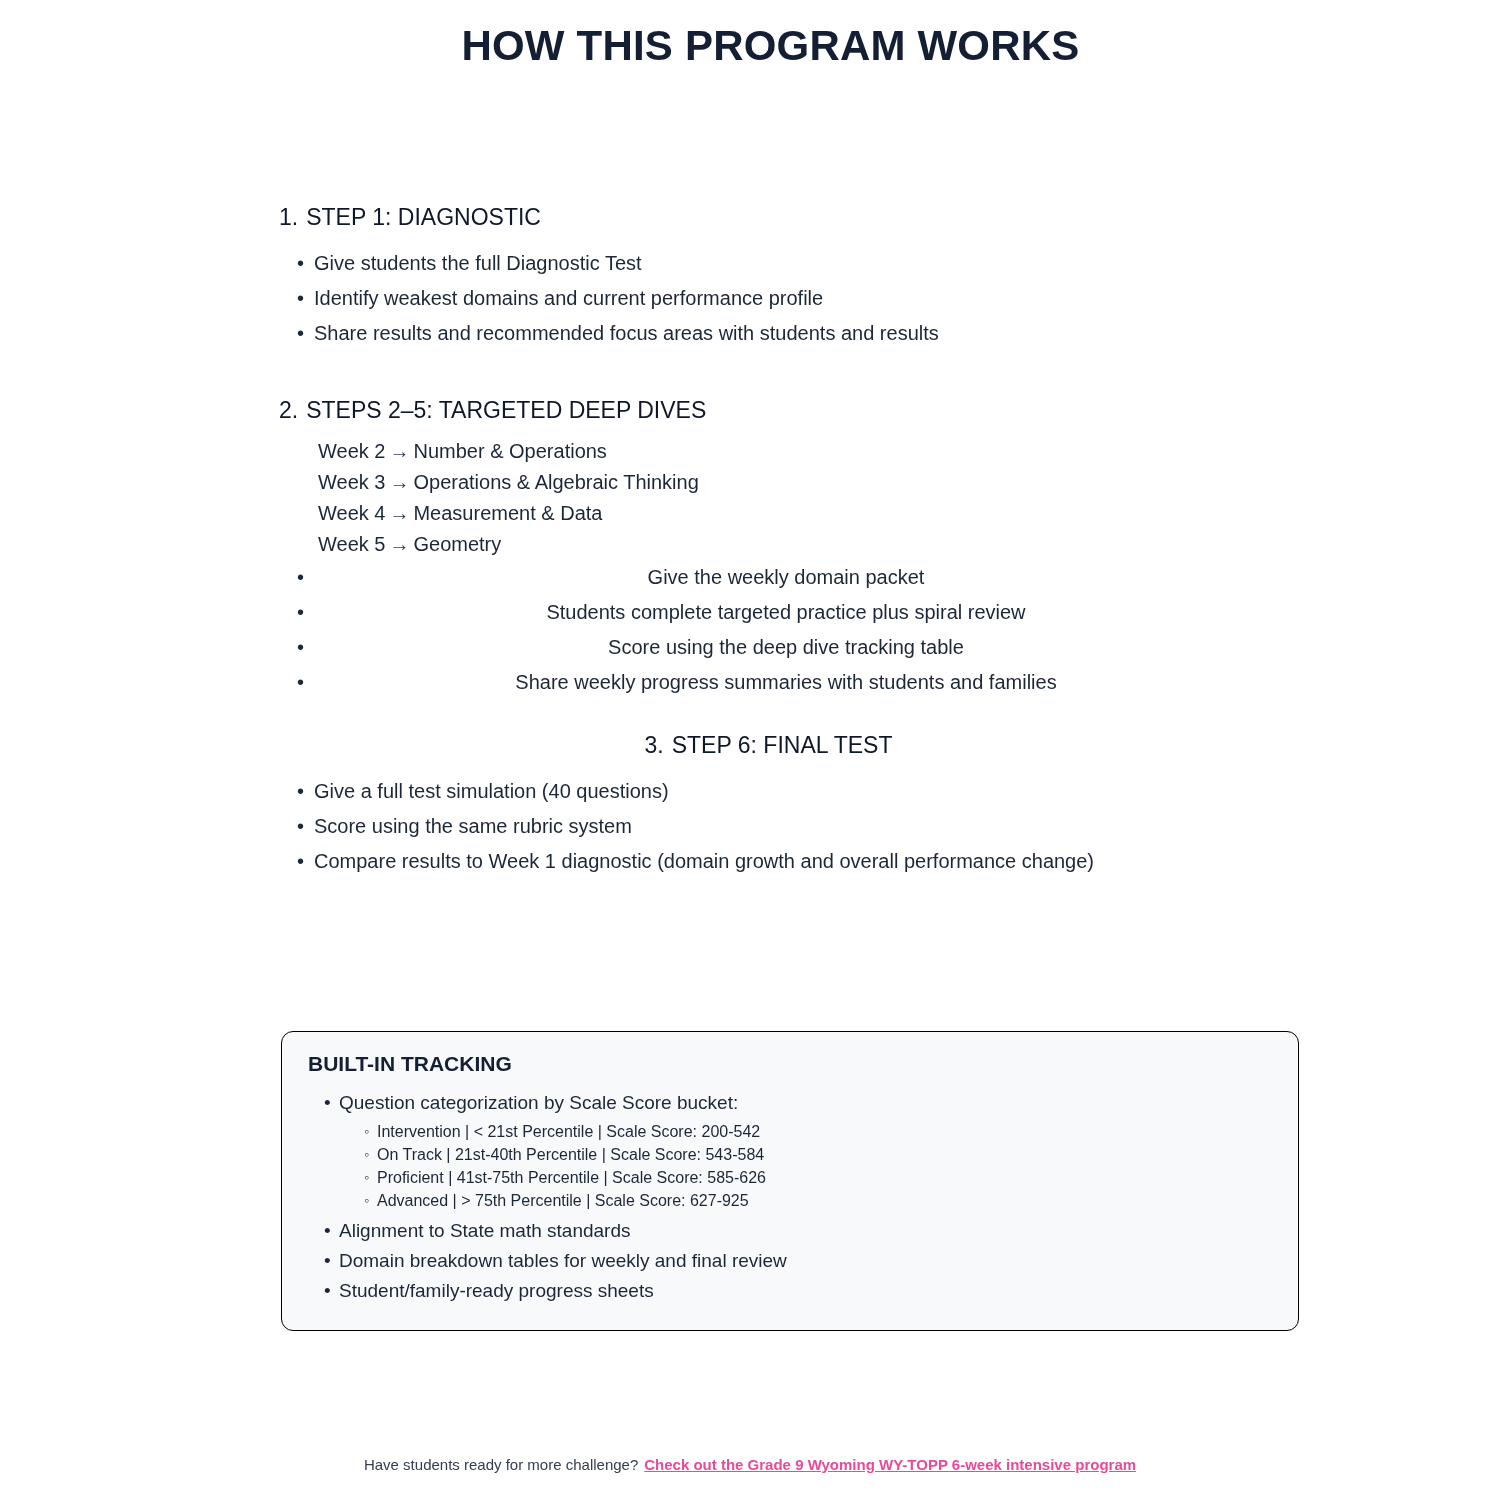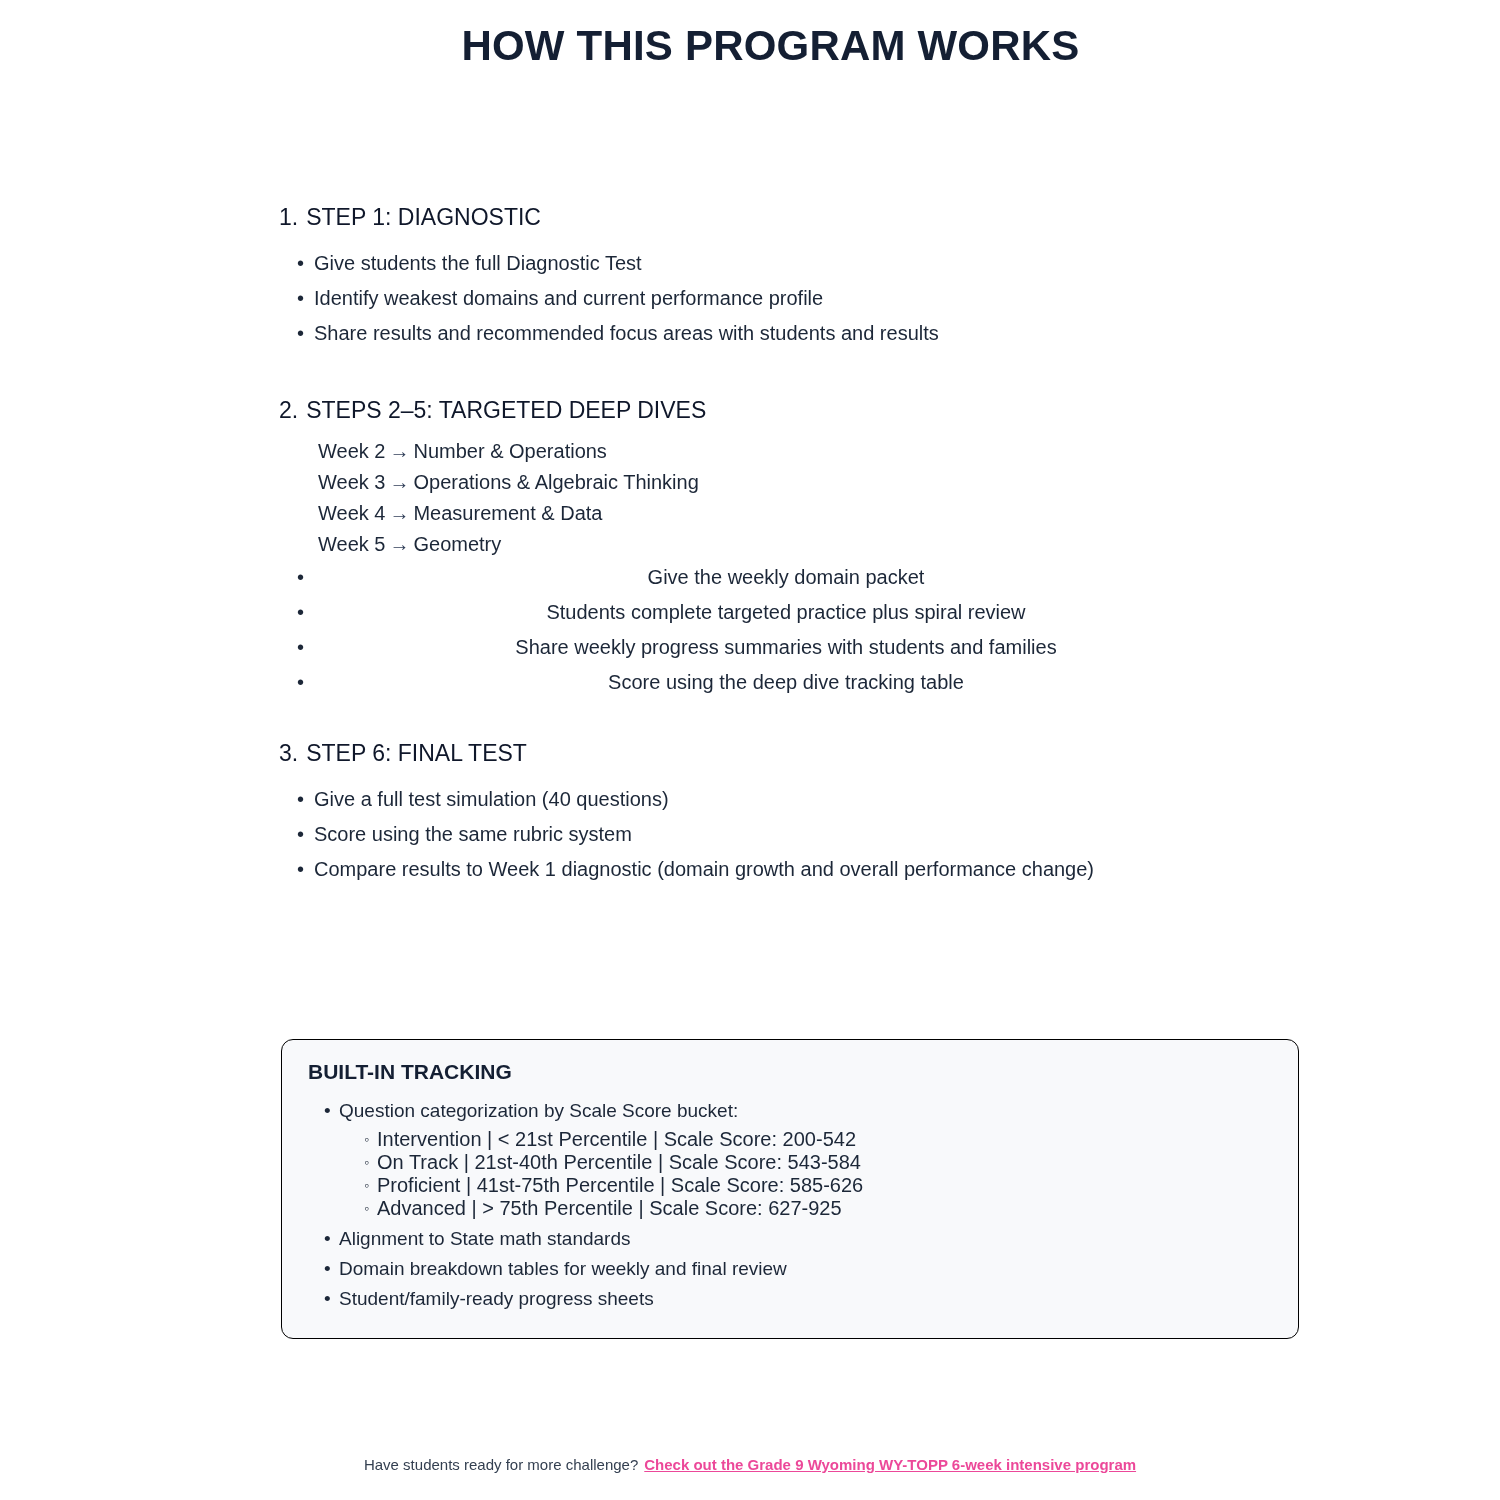--- a/index.html
+++ b/index.html
@@ -28,21 +28,21 @@
   }
   .section-heading {
     font-size: 23px;
     font-weight: 400;
     color: #0f172a;
     line-height: 1.2;
   }
   .section-heading .sec-num { margin-right: 8px; }
   .sec-1 { margin-top: 134px; }
   .sec-2 { margin-top: 46px; }
-  .sec-3 { margin-top: 40px; }
+  .sec-3 { margin-top: 32px; text-align: center; }
   ul.bullets {
     list-style: none;
     margin-top: 14px;
     padding-left: 18px;
   }
   ul.bullets > li {
     position: relative;
     font-size: 20px;
     line-height: 35px;
     padding-left: 17px;
@@ -94,21 +94,21 @@
     left: 0;
     top: 0;
   }
   ul.sub-list {
     list-style: none;
     padding-left: 25px;
     margin: 2px 0 4px 0;
   }
   ul.sub-list > li {
     position: relative;
-    font-size: 20px;
+    font-size: 16px;
     line-height: 23px;
     padding-left: 13px;
   }
   ul.sub-list > li::before {
     content: "\25E6";
     position: absolute;
     left: 0;
     top: 0;
     font-size: 14px;
   }
@@ -160,22 +160,22 @@
       <div class="week-row">
         <span class="week-label">Week 4</span><span class="week-arrow">→</span><span>Measurement &amp; Data</span>
       </div>
       <div class="week-row">
         <span class="week-label">Week 5</span><span class="week-arrow">→</span><span>Geometry</span>
       </div>
     </div>
     <ul class="bullets" style="margin-top:0;text-align:center;">
       <li><span>Give the weekly domain packet</span></li>
       <li><span>Students complete targeted practice plus spiral review</span></li>
+      <li><span>Score using the deep dive tracking table</span></li>
       <li><span>Share weekly progress summaries with students and families</span></li>
-      <li><span>Score using the deep dive tracking table</span></li>
     </ul>
 
     <h2 class="section-heading sec-3">
       <span class="sec-num">3.</span><span>STEP 6: FINAL TEST</span>
     </h2>
     <ul class="bullets">
       <li><span>Give a full test simulation (40 questions)</span></li>
       <li><span>Score using the same rubric system</span></li>
       <li><span>Compare results to Week 1 diagnostic (domain growth and overall performance change)</span></li>
     </ul>

